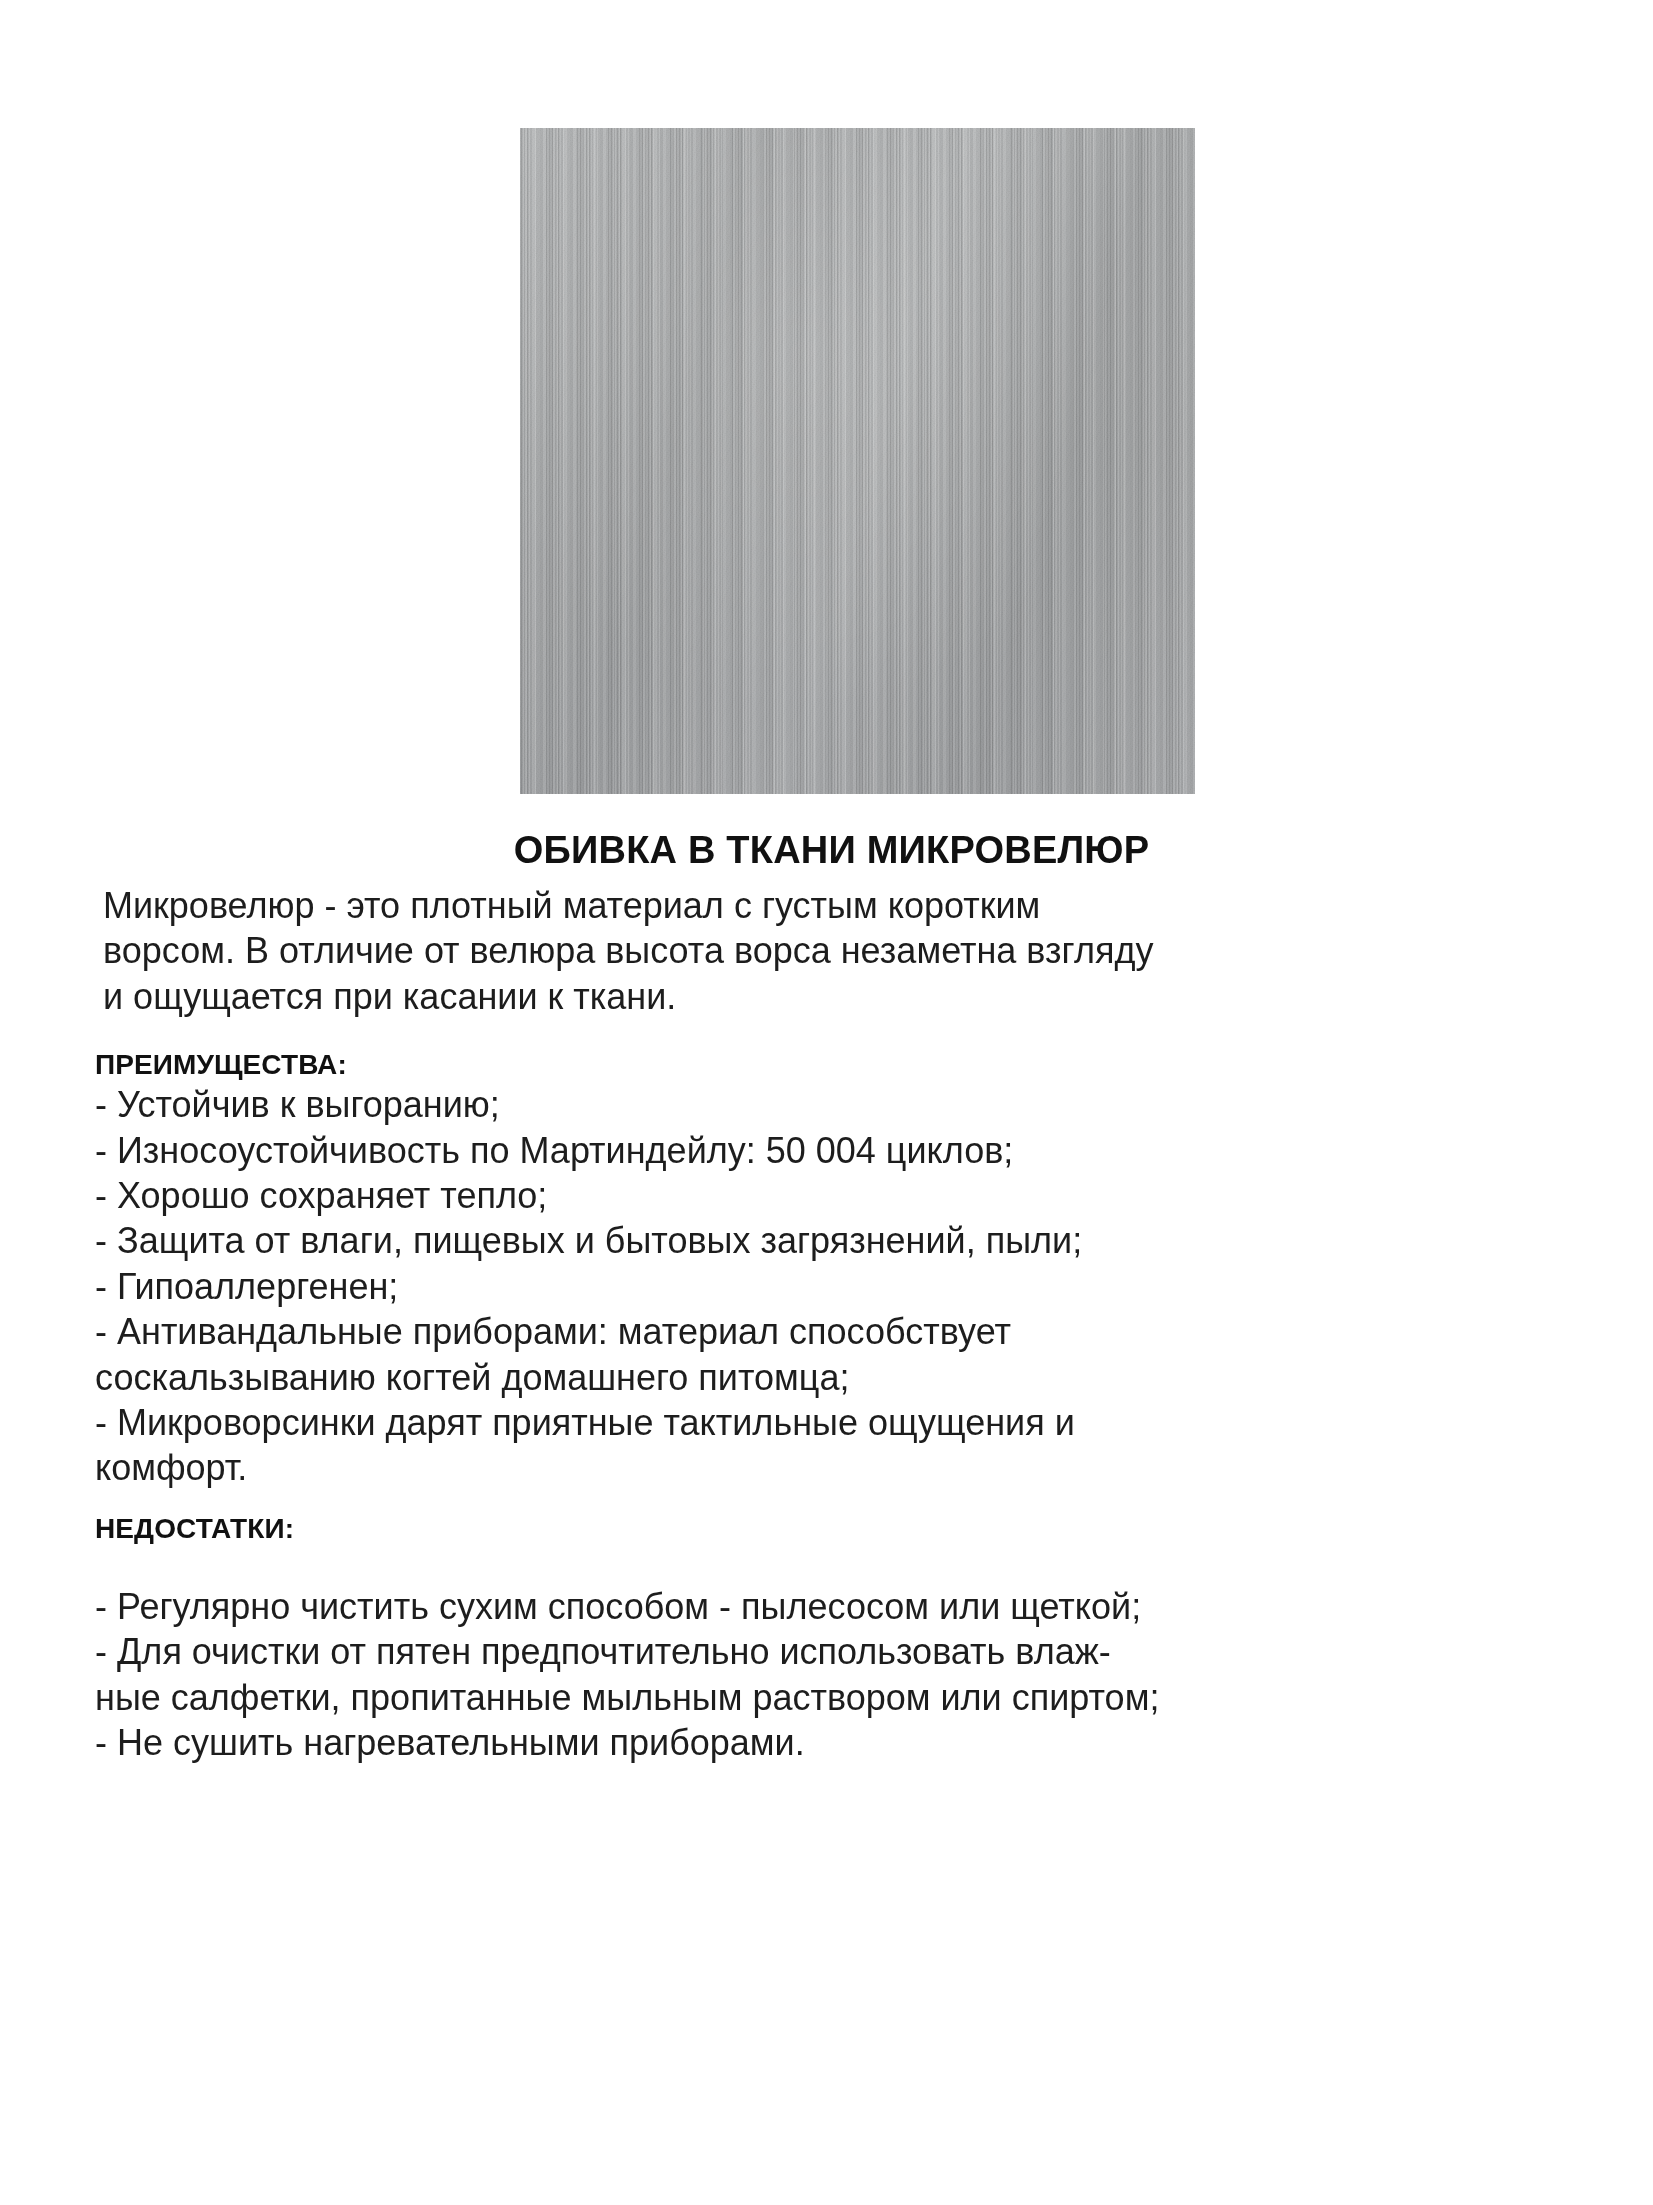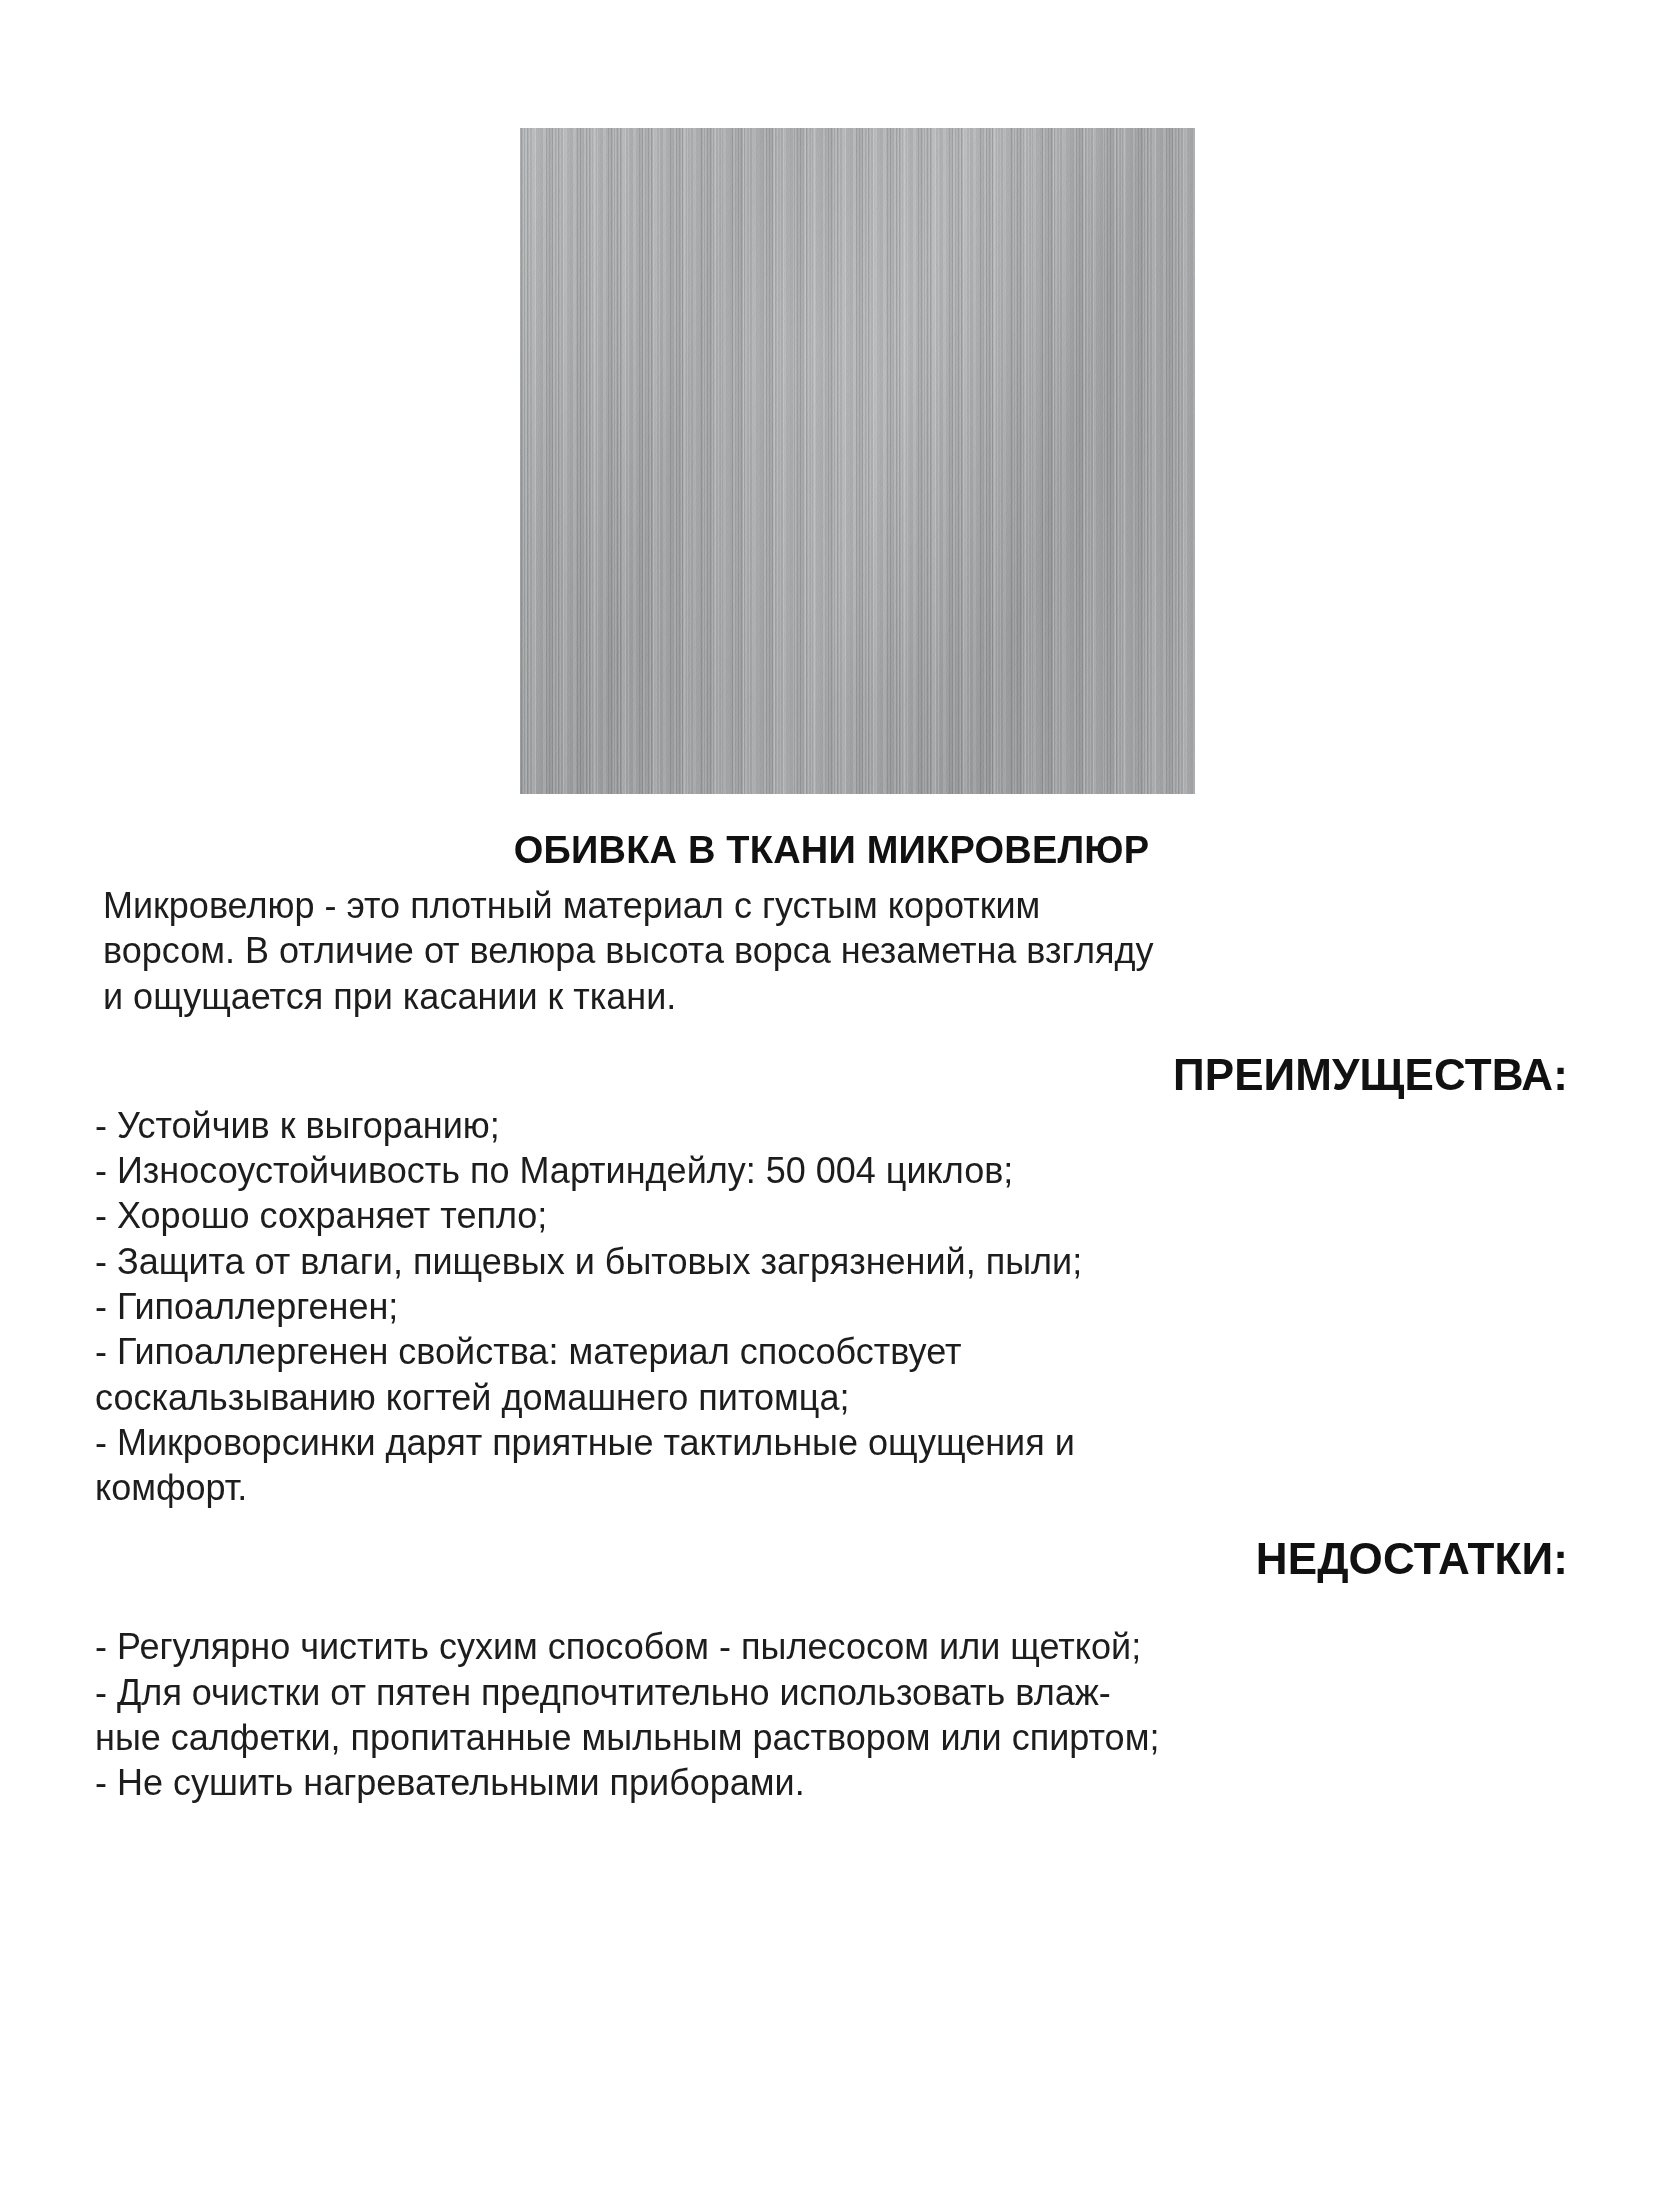--- a/index.html
+++ b/index.html
@@ -110,23 +110,23 @@
   .body-text {
     font-size: 36px;
     line-height: 1.26;
     font-weight: 400;
     color: #1d1d1d;
     margin: 8px;
   }
   .body-text .ln { display: block; white-space: nowrap; }
 
   .section-head {
-    font-size: 44px;
+    font-size: 28px;
     font-weight: bold;
-    text-align: right;
+    text-align: left;
     color: #111111;
     margin: 0;
     line-height: 1.26;
     letter-spacing: 0.1px;
   }
 
   .list { margin: 0; padding: 0; list-style: none; }
   .list li {
     font-size: 36px;
     line-height: 1.26;
@@ -172,21 +172,21 @@
       <li>
         <span class="ln">- Хорошо сохраняет тепло;</span>
       </li>
       <li>
         <span class="ln">- Защита от влаги, пищевых и бытовых загрязнений, пыли;</span>
       </li>
       <li>
         <span class="ln">- Гипоаллергенен;</span>
       </li>
       <li>
-        <span class="ln">- Гипоаллергенен свойства: материал способствует</span>
+        <span class="ln">- Антивандальные приборами: материал способствует</span>
         <span class="ln">соскальзыванию когтей домашнего питомца;</span>
       </li>
       <li>
         <span class="ln">- Микроворсинки дарят приятные тактильные ощущения и</span>
         <span class="ln">комфорт.</span>
       </li>
     </ul>
 
     <div class="sp-md"></div>
 

